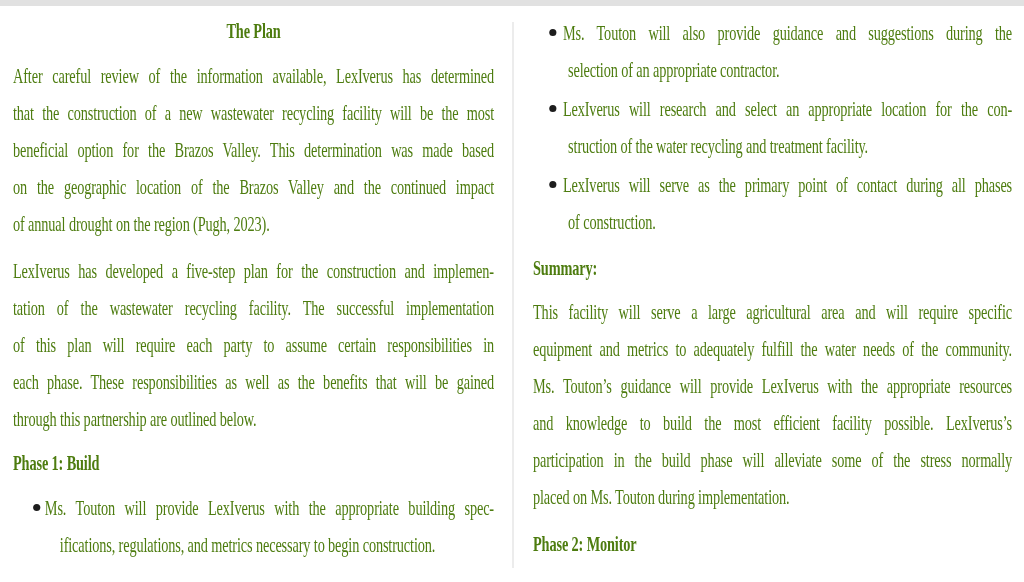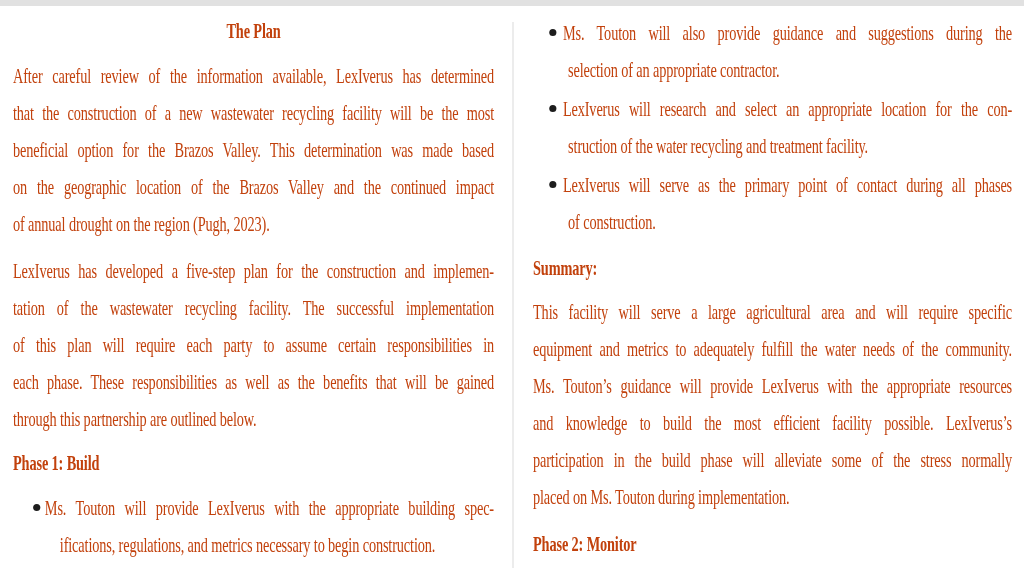--- a/index.html
+++ b/index.html
@@ -3,21 +3,21 @@
 <meta charset="utf-8">
 <style>
   html, body { margin: 0; padding: 0; background: #ffffff; }
   .screen {
     position: relative;
     width: 1024px;
     height: 582px;
     background: #ffffff;
     overflow: hidden;
     font-family: "Liberation Serif", serif;
-    color: #c2410c;
+    color: #4d7c0f;
   }
   .topband {
     position: absolute;
     top: 0; left: 0;
     width: 1024px; height: 6px;
     background: #e1e1e1;
   }
   .divider {
     position: absolute;
     left: 512px; top: 22px;

